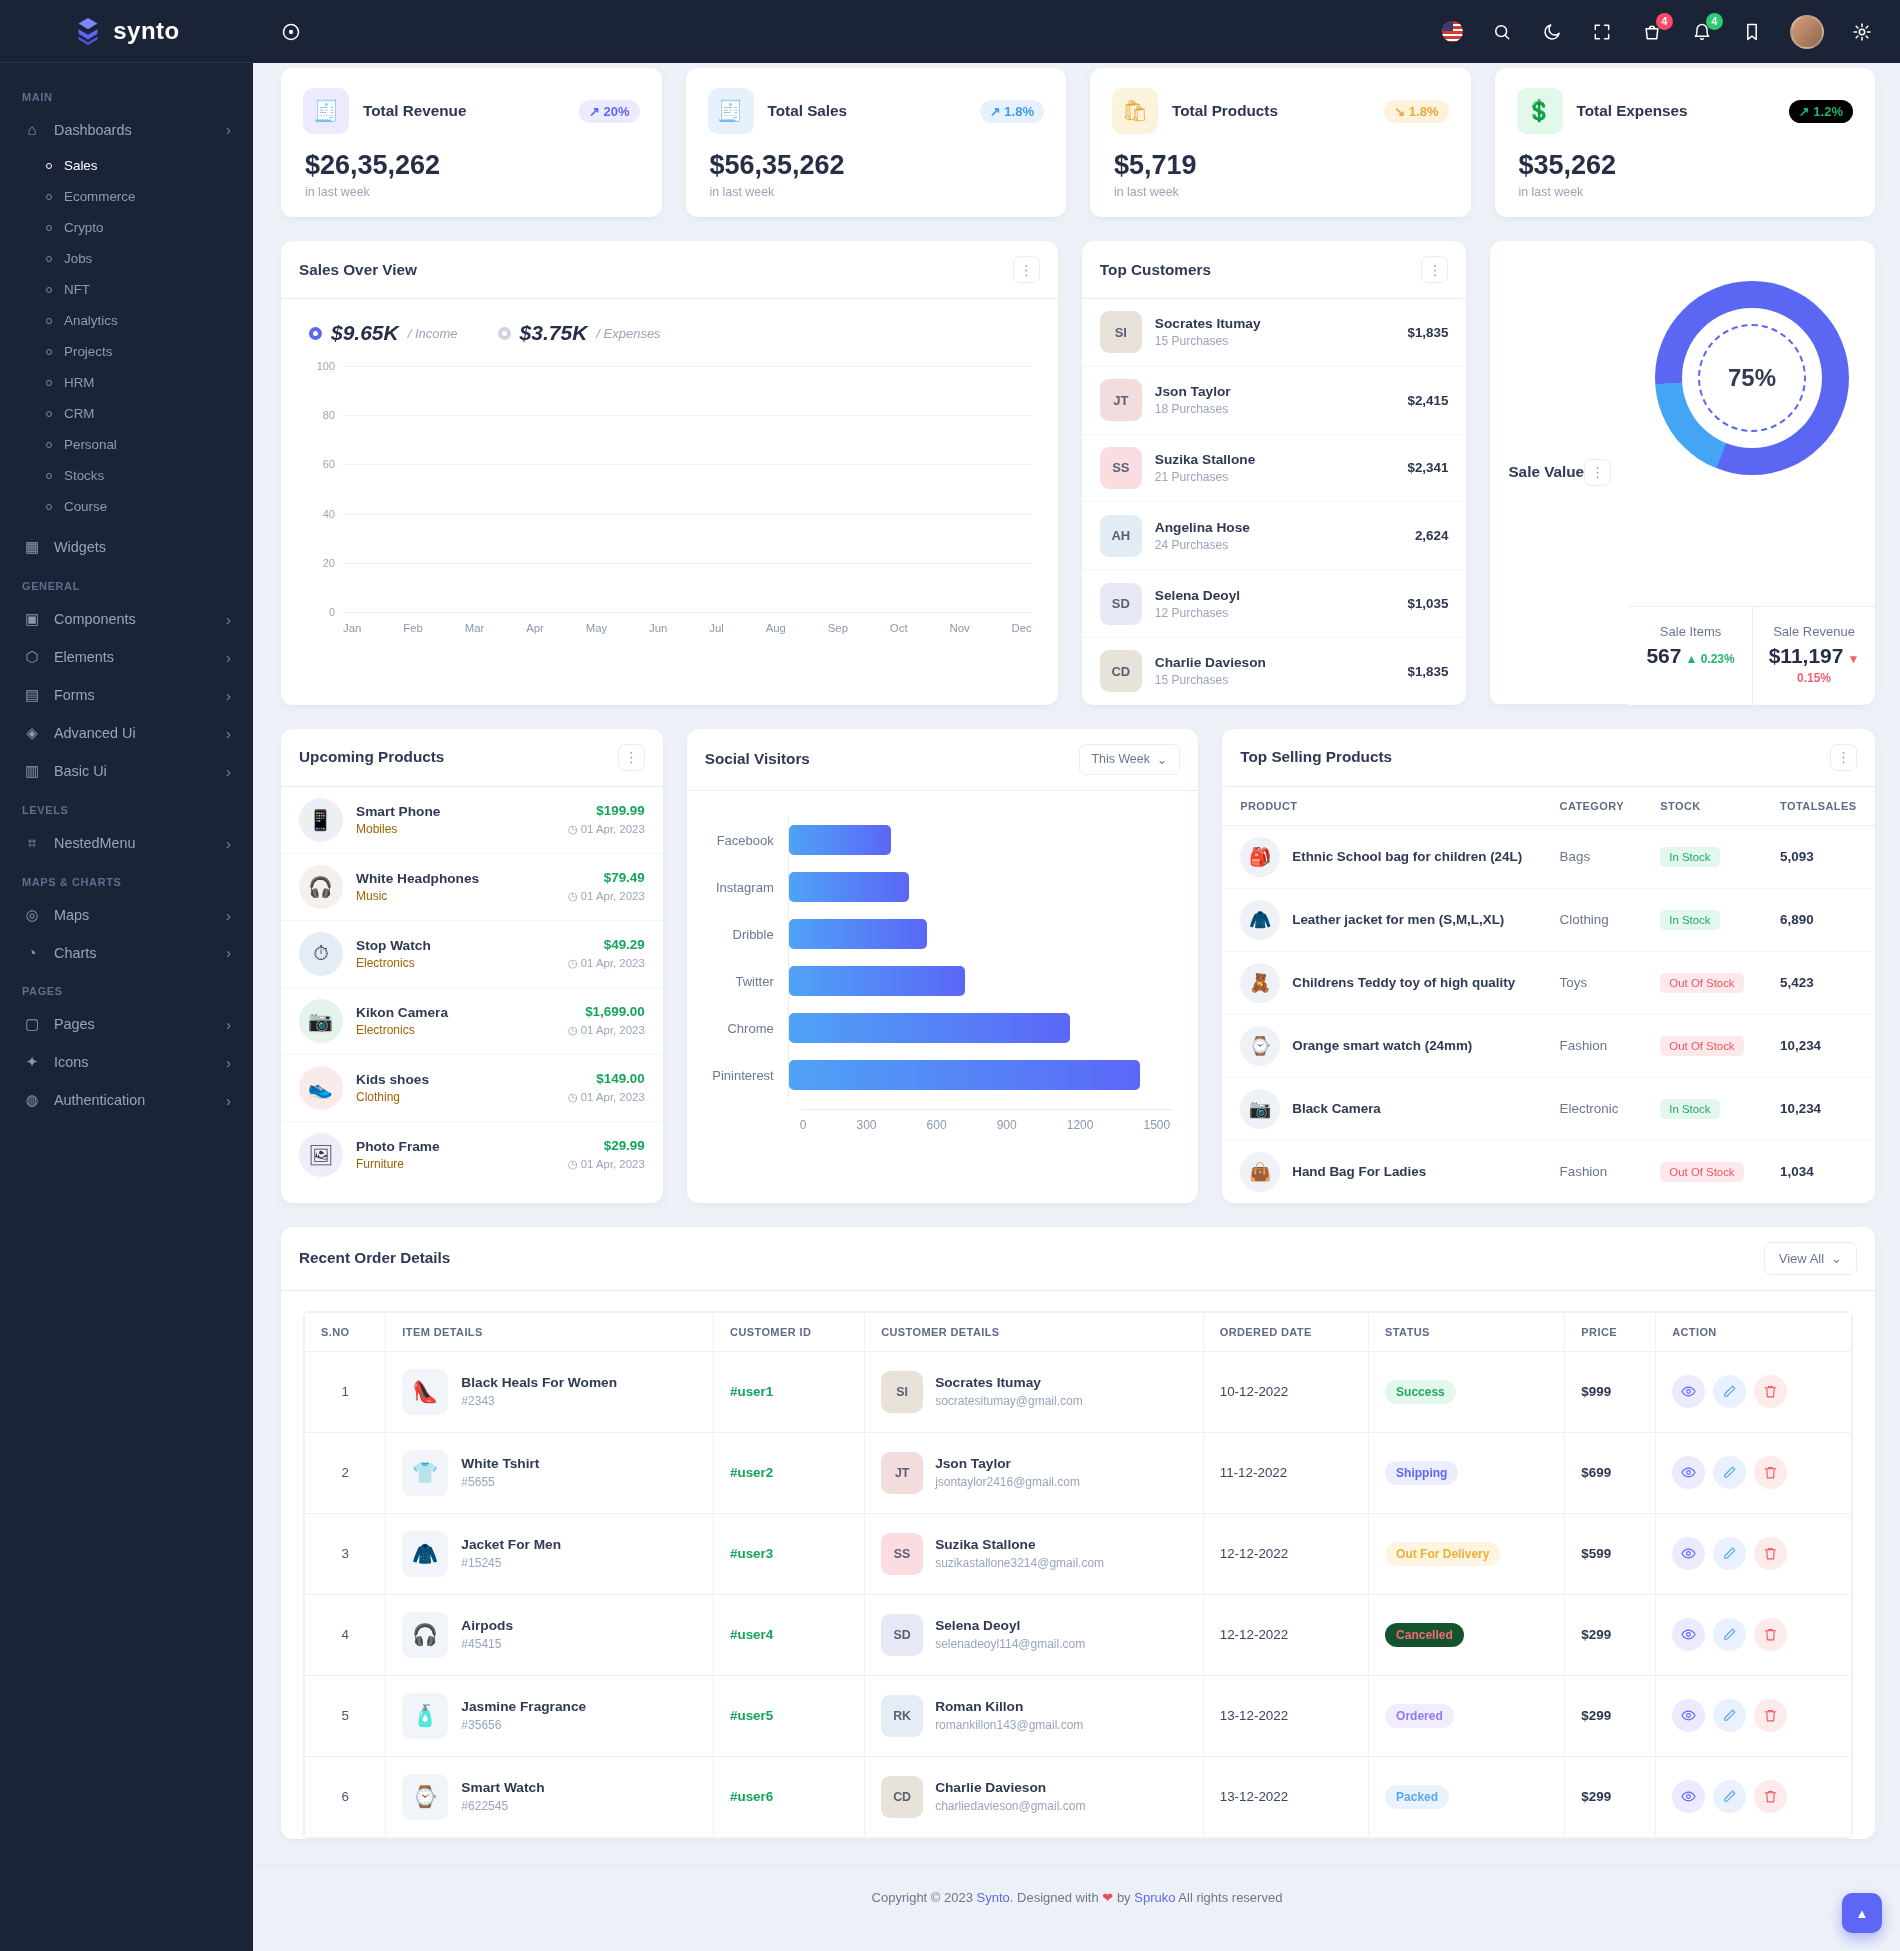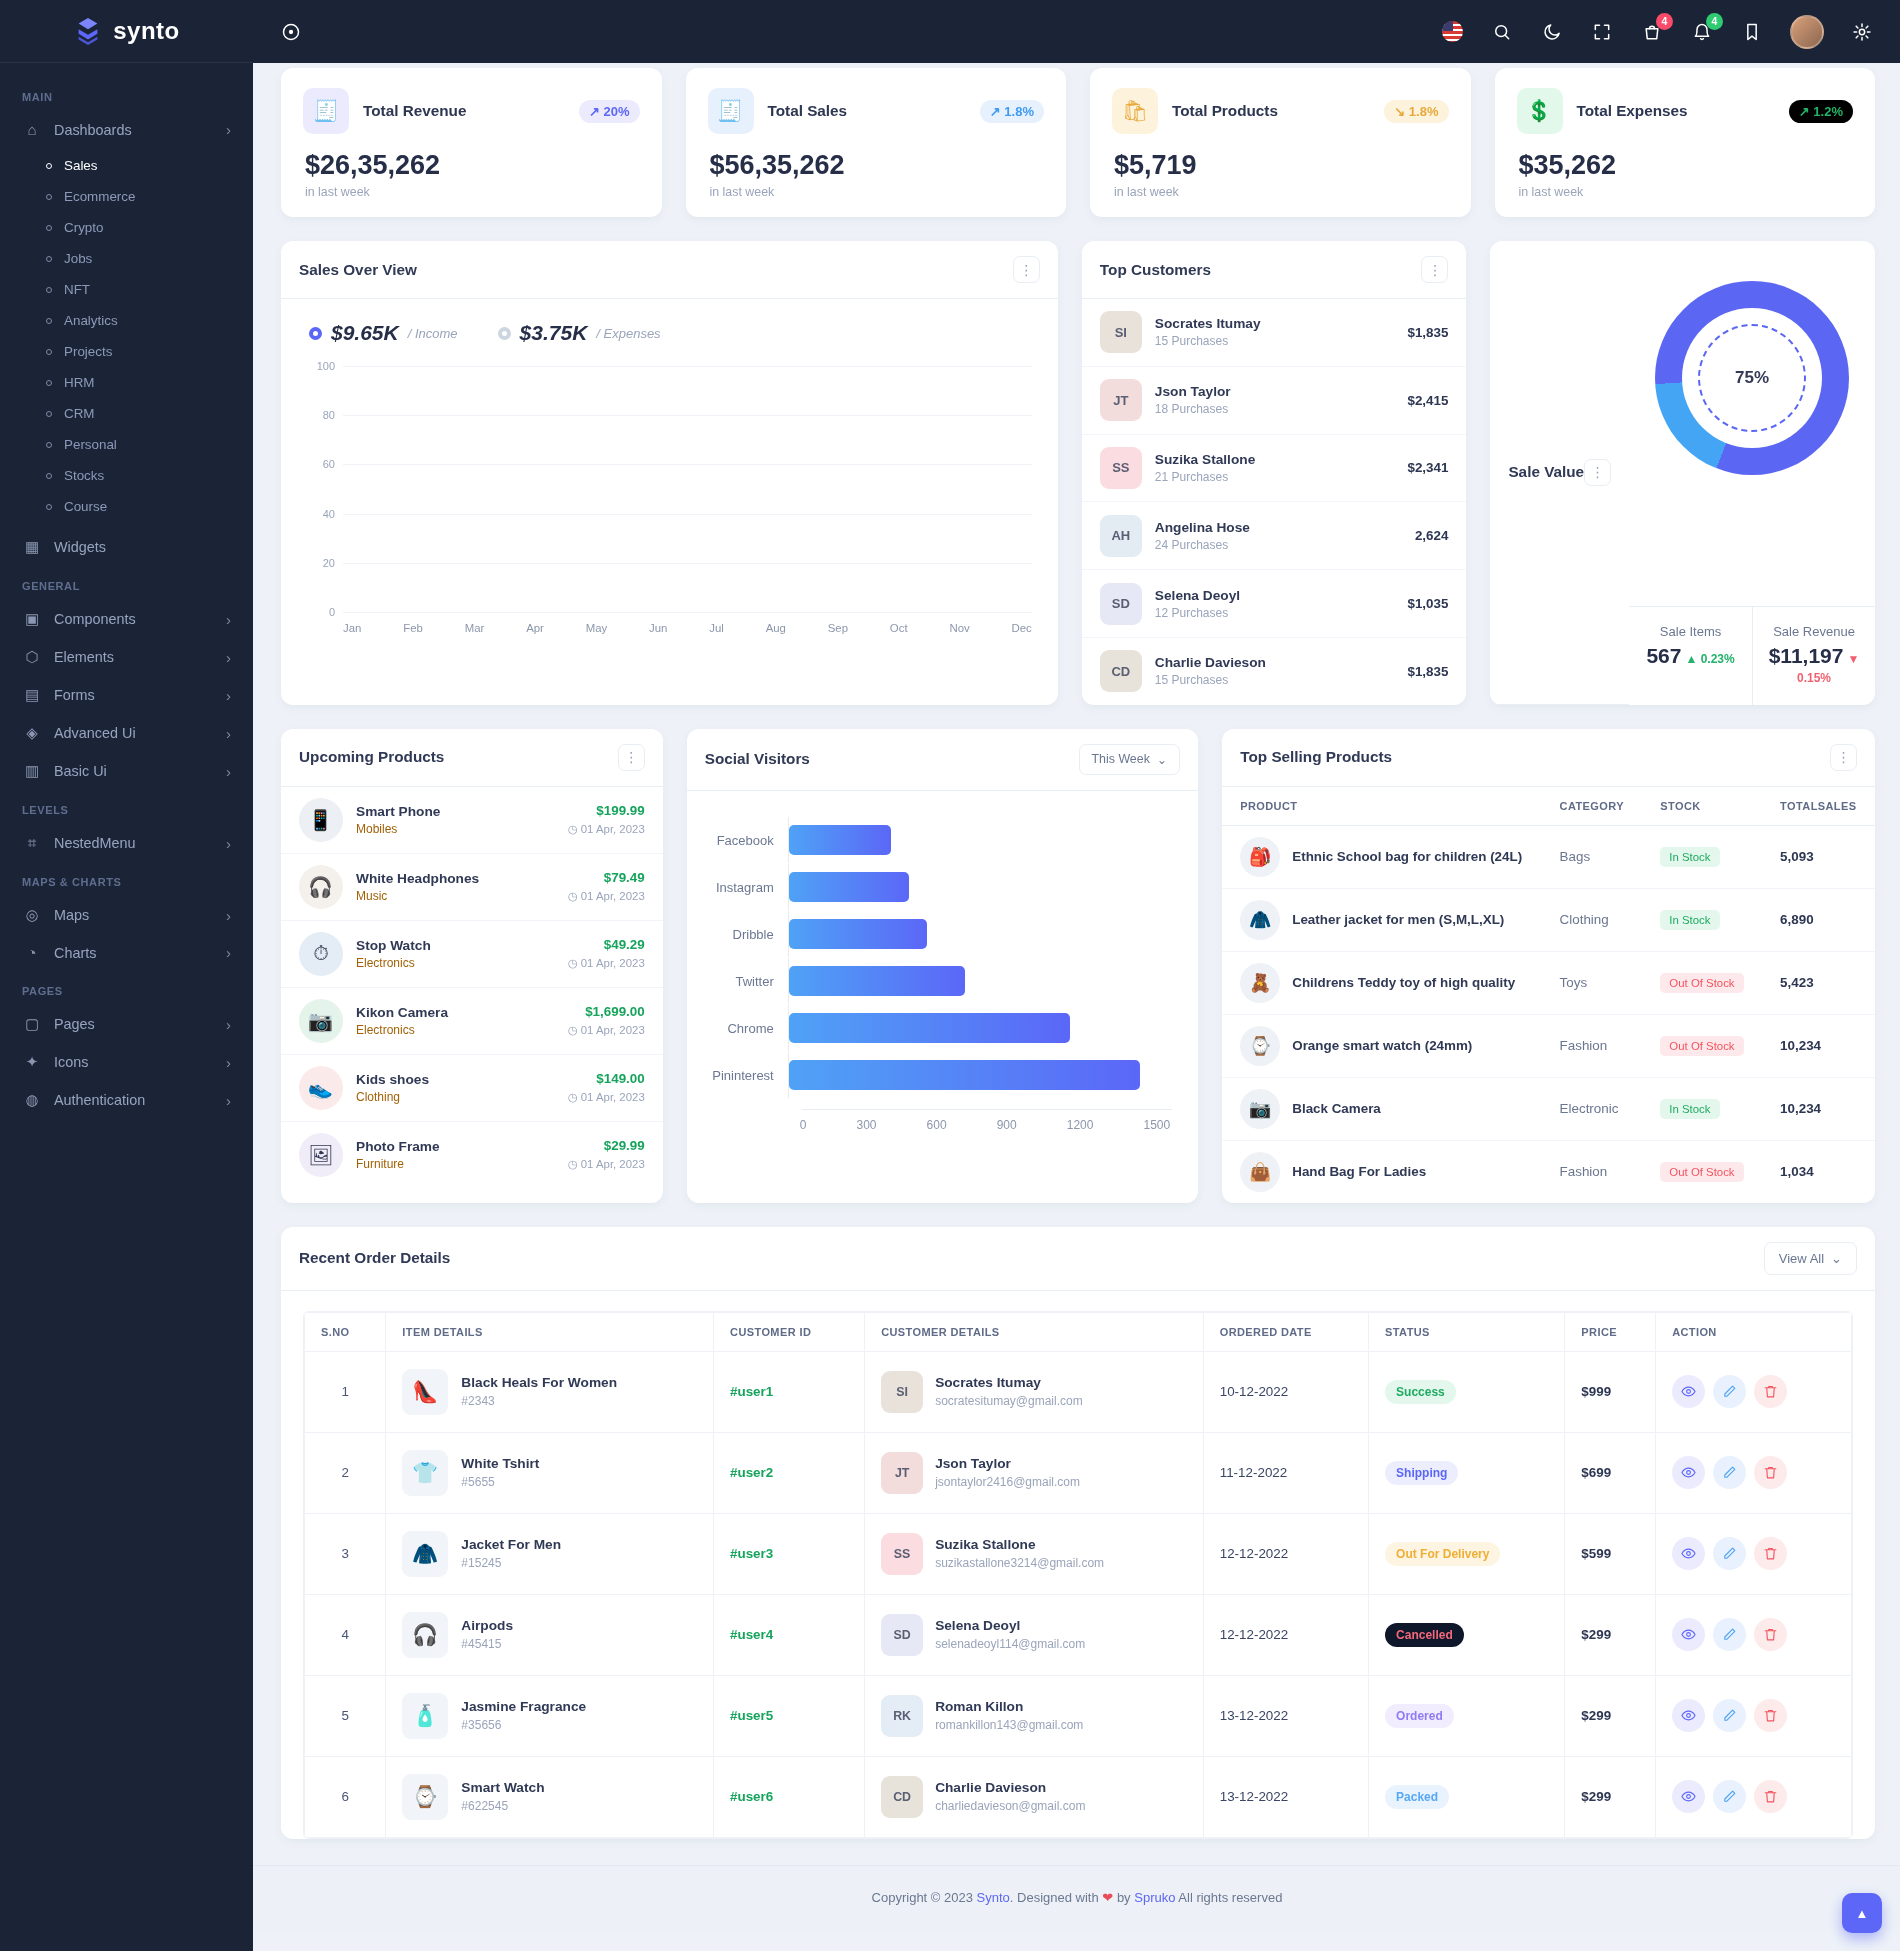--- a/index.html
+++ b/index.html
@@ -83,21 +83,21 @@
   .tc-info{ flex:1; }
   .tc-name{ font-size:13.7px; font-weight:bold; color:#303955; }
   .tc-sub{ font-size:12px; color:#9aa4ba; margin-top:3px; }
   .tc-amt{ font-size:13.4px; font-weight:bold; color:#2d3652; }
   
   .svl-body{ padding:26px 0 0 0; display:flex; flex-direction:column; align-items:center; }
   .donut{ position:relative; width:194px; height:194px; border-radius:50%;
           background:conic-gradient(#5b67f3 0% 56%, #45a5f5 56% 74%, #5b67f3 74% 100%); margin:14px 0 30px 0;}
   .donut::before{ content:""; position:absolute; inset:27px; background:#fff; border-radius:50%; }
   .donut-dash{ position:absolute; inset:43px; border:2px dashed #5b67f3; border-radius:50%; }
-  .donut-label{ position:absolute; inset:0; display:flex; align-items:center; justify-content:center; font-size:17px; font-weight:bold; color:#333b57; }
+  .donut-label{ position:absolute; inset:0; display:flex; align-items:center; justify-content:center; font-size:24px; font-weight:bold; color:#333b57; }
   .svl-stats{ width:100%; display:grid; grid-template-columns:1fr 1fr; border-top:1px solid var(--border); margin-top:auto;}
   .svl-cell{ padding:17px 10px 19px 10px; text-align:center; }
   .svl-cell + .svl-cell{ border-left:1px solid var(--border); }
   .svl-lab{ font-size:13px; color:#6b7690; }
   .svl-val{ font-size:21px; font-weight:bold; color:#262e48; margin-top:5px; display:inline-block;}
   .delta{ font-size:12px; font-weight:bold; margin-left:4px;}
   .delta.up{ color:var(--green);} .delta.down{ color:var(--red);}
   
   .up-item{ display:flex; align-items:center; gap:13px; padding:11px 18px; border-bottom:1px solid #f2f4f9; }
   .up-item:last-child{ border-bottom:none; }
@@ -138,21 +138,21 @@
   .ro-name{ font-weight:bold; color:#303955; font-size:13.7px;}
   .ro-id{ font-size:12px; color:#9aa4ba; margin-top:4px; }
   .uid{ color:#16a45c; font-weight:bold; }
   .ro-cust{ display:flex; align-items:center; gap:12px; }
   .ro-av{ width:42px; height:42px; border-radius:9px; display:flex; align-items:center; justify-content:center; font-size:12.4px; font-weight:bold; color:#5b5f73;}
   .ro-mail{ font-size:12px; color:#9aa4ba; margin-top:4px; }
   .status{ font-size:12px; font-weight:bold; padding:5px 11px; border-radius:14px; white-space:nowrap; }
   .st-success{ color:#1fab61; background:#e4f7ec; }
   .st-shipping{ color:#5c67f7; background:#eceefe; }
   .st-out-for-delivery{ color:#efae35; background:#fdf5e1; }
-  .st-cancelled{ color:#f2697c; background:#0f172a; }
+  .st-cancelled{ color:#f2697c; background:#14532d; }
   .st-ordered{ color:#8f7bf3; background:#f1edfe; }
   .st-packed{ color:#57a8f5; background:#e9f3fe; }
   .price{ font-weight:bold; color:#2d3652; }
   .act{ display:flex; gap:8px; }
   .act button{ width:33px; height:33px; border-radius:50%; border:none; cursor:pointer; display:flex; align-items:center; justify-content:center; }
   .act svg{ width:15px; height:15px; fill:none; stroke-width:1.8; stroke-linecap:round; stroke-linejoin:round;}
   .a-view{ background:#ecebfe; } .a-view svg{ stroke:#5c67f7; }
   .a-edit{ background:#e8f1fd; } .a-edit svg{ stroke:#4ba3f5; }
   .a-del{ background:#fdeaea; } .a-del svg{ stroke:#f2545f; }
   .va-btn{ display:flex; align-items:center; gap:7px; border:1px solid var(--border); background:#fff; border-radius:7px; padding:8px 14px; font-size:13px; color:#6a7690; cursor:pointer;}

